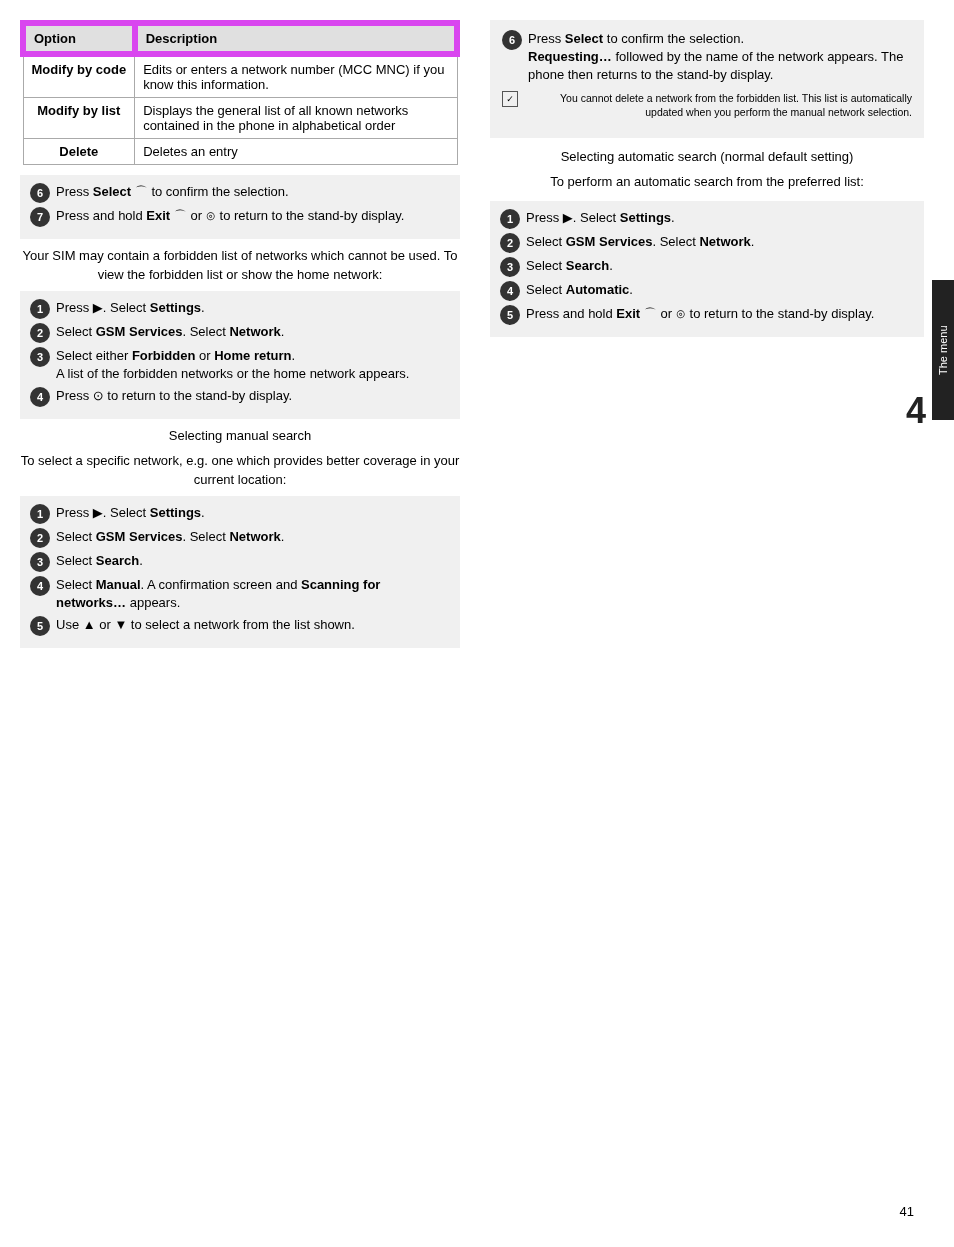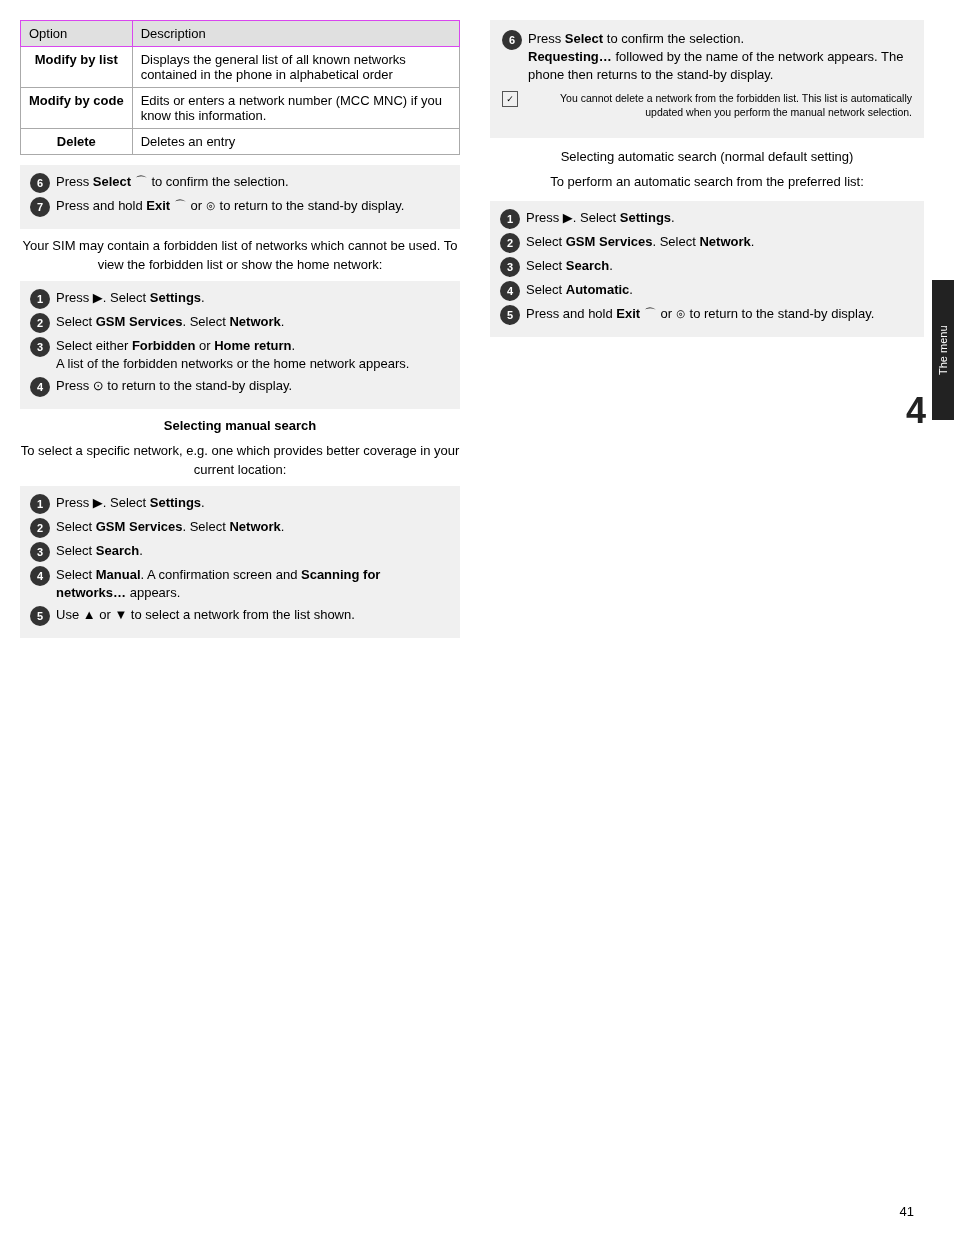--- a/index.html
+++ b/index.html
@@ -65,23 +65,23 @@
 
     
     table {
       width: 100%;
       border-collapse: collapse;
       margin-bottom: 10px;
       font-size: 13px;
     }
     table th {
       background: #e0e0e0;
-      border: 1px solid #d946ef;
+      border: 6px solid #d946ef;
       padding: 5px 8px;
-      font-weight: normal;
+      font-weight: bold;
       text-align: left;
     }
     table td {
       border: 1px solid #aaa;
       padding: 5px 8px;
       vertical-align: top;
     }
     table td:first-child {
       font-weight: bold;
       white-space: nowrap;
@@ -142,21 +142,21 @@
       justify-content: center;
       width: 16px;
       height: 16px;
       min-width: 16px;
       border: 1px solid #555;
       font-size: 9px;
     }
 
     .section-heading {
       font-size: 13px;
-      font-weight: bold;
+      font-weight: normal;
       margin-bottom: 6px;
       margin-top: 4px;
     }
 
     
     .right-shaded {
       background: #f0f0f0;
       padding: 10px 12px;
       margin-bottom: 10px;
     }
@@ -190,26 +190,26 @@
 
       <table>
         <thead>
           <tr>
             <th>Option</th>
             <th>Description</th>
           </tr>
         </thead>
         <tbody>
           <tr>
+            <td>Modify by code</td>
+            <td>Edits or enters a network number (MCC MNC) if you know this information.</td>
+          </tr>
+          <tr>
             <td>Modify by list</td>
             <td>Displays the general list of all known networks contained in the phone in alphabetical order</td>
-          </tr>
-          <tr>
-            <td>Modify by code</td>
-            <td>Edits or enters a network number (MCC MNC) if you know this information.</td>
           </tr>
           <tr>
             <td>Delete</td>
             <td>Deletes an entry</td>
           </tr>
         </tbody>
       </table>
 
       <div class="shaded">
         <div class="step-block">

